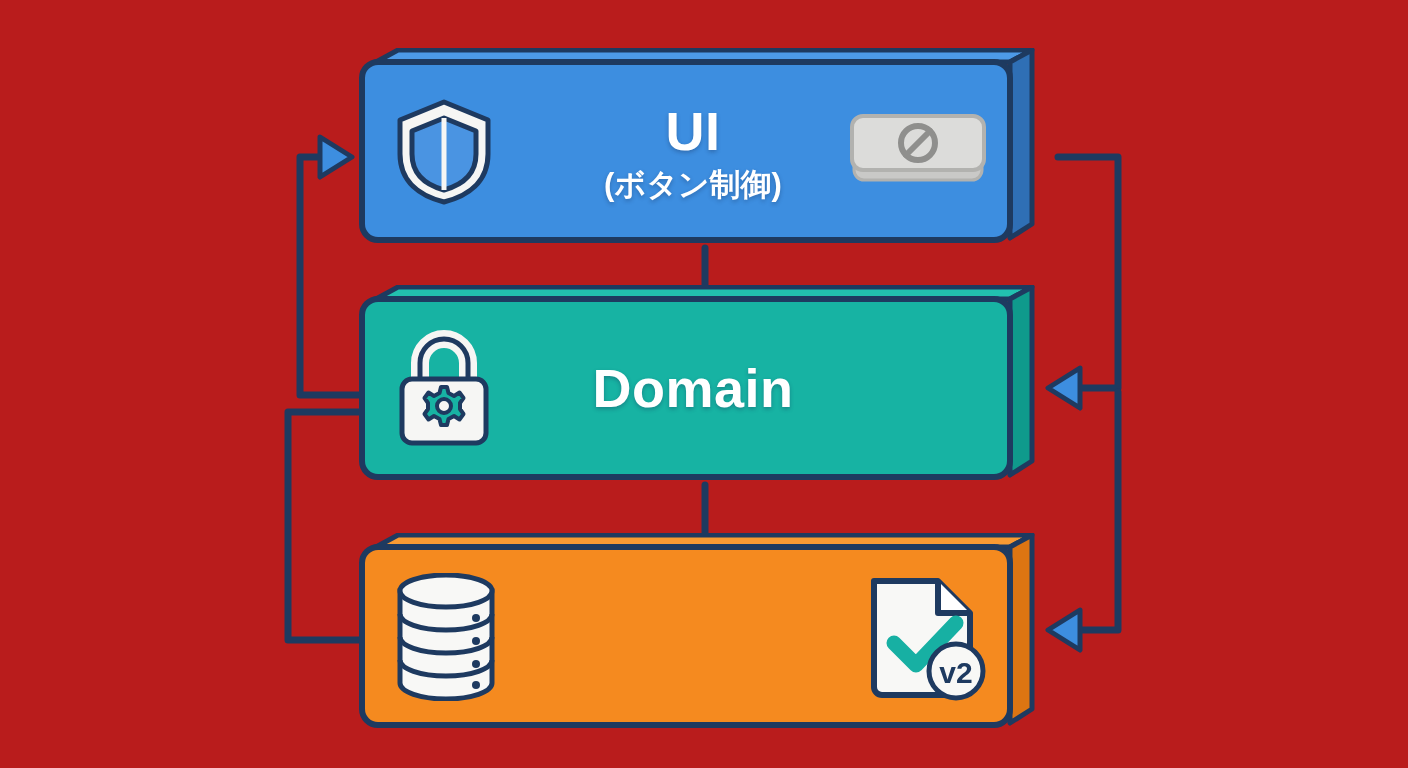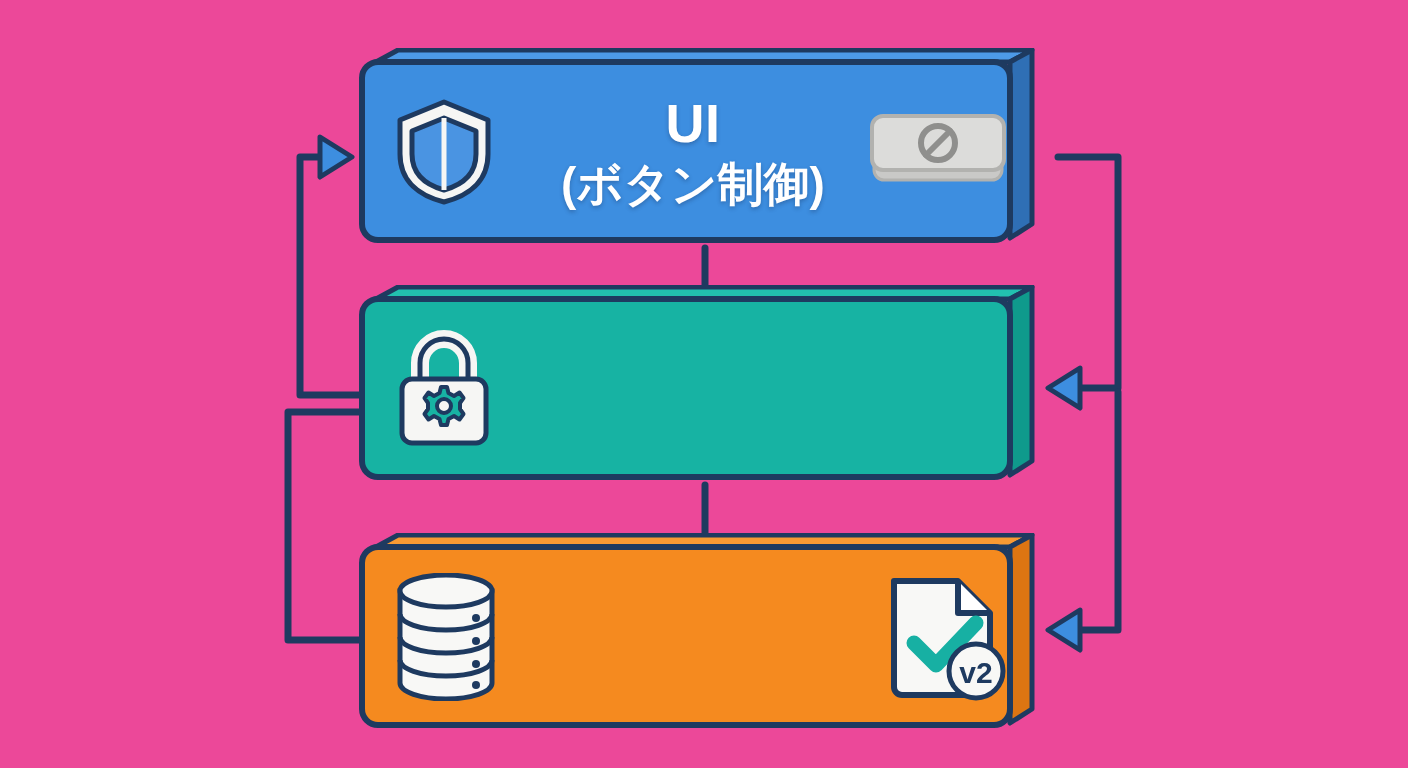--- a/index.html
+++ b/index.html
@@ -5,21 +5,21 @@
   * { box-sizing: border-box; margin: 0; padding: 0; }
   html, body {
     width: 1408px; height: 768px;
     background: #fbfaf7;
     font-family: "Liberation Sans", "DejaVu Sans", sans-serif;
     overflow: hidden;
   }
   #stage {
     position: relative;
     width: 1408px; height: 768px;
-    background: #ec4899;
+    background: #b91c1c;
   }
   #wires { position: absolute; inset: 0; width: 1408px; height: 768px; }
 
   .layer-box {
     position: absolute;
     width: 700px;
     height: 200px;
   }
   .box-svg { position: absolute; inset: 0; width: 100%; height: 100%; }
 
@@ -38,33 +38,33 @@
     line-height: 1.02;
     user-select: none;
     padding-bottom: 4px;
   }
   .box-title {
     font-size: 54px;
     font-weight: bold;
     letter-spacing: 0.5px;
   }
   .box-sub {
-    font-size: 46px;
+    font-size: 31px;
     font-weight: bold;
     margin-top: 10px;
   }
   .icon-left {
     position: absolute;
     left: 38px;
     top: 50%;
     transform: translateY(-50%);
   }
   .icon-right {
     position: absolute;
-    right: 24px;
+    right: 44px;
     top: 50%;
     transform: translateY(-50%);
   }
 
   #box-ui     { left: 354px; top: 48px; }
   #box-domain { left: 354px; top: 285px; }
   #box-db     { left: 354px; top: 533px; }
 </style>
 </head>
 <body>
@@ -149,20 +149,21 @@
           <g transform="translate(52,82)">
             <path d="M -3 -24 L 3 -24 L 4.5 -18 L 10 -15 L 15.5 -18.5 L 19.5 -13 L 16 -8 L 16 -2
                      L 19.5 3 L 15.5 8.5 L 10 5 L 4.5 8 L 3 14 L -3 14 L -4.5 8 L -10 5 L -15.5 8.5
                      L -19.5 3 L -16 -2 L -16 -8 L -19.5 -13 L -15.5 -18.5 L -10 -15 L -4.5 -18 Z" fill="#17b3a3" stroke="#1e3a60" stroke-width="4" stroke-linejoin="round"></path>
             <circle cx="0" cy="-5" r="7" fill="#f6f6f4" stroke="#1e3a60" stroke-width="4"></circle>
           </g>
         </svg>
       </span>
 
       <div class="box-title-wrap">
+        <div class="box-title">Domain</div>
       </div>
     </div>
   </div>
 
   <div class="layer-box" id="box-db">
     <svg class="box-svg" viewBox="0 0 700 200">
       <path d="M 22 14 L 44 2 L 678 2 L 656 14 Z" fill="#f89a33" stroke="#1e3a60" stroke-width="5" stroke-linejoin="round"></path>
       <path d="M 656 14 L 678 2 L 678 176 L 656 190 Z" fill="#dd7512" stroke="#1e3a60" stroke-width="5" stroke-linejoin="round"></path>
       <rect x="8" y="14" width="648" height="178" rx="16" fill="#f58a1f" stroke="#1e3a60" stroke-width="6"></rect>
     </svg>

